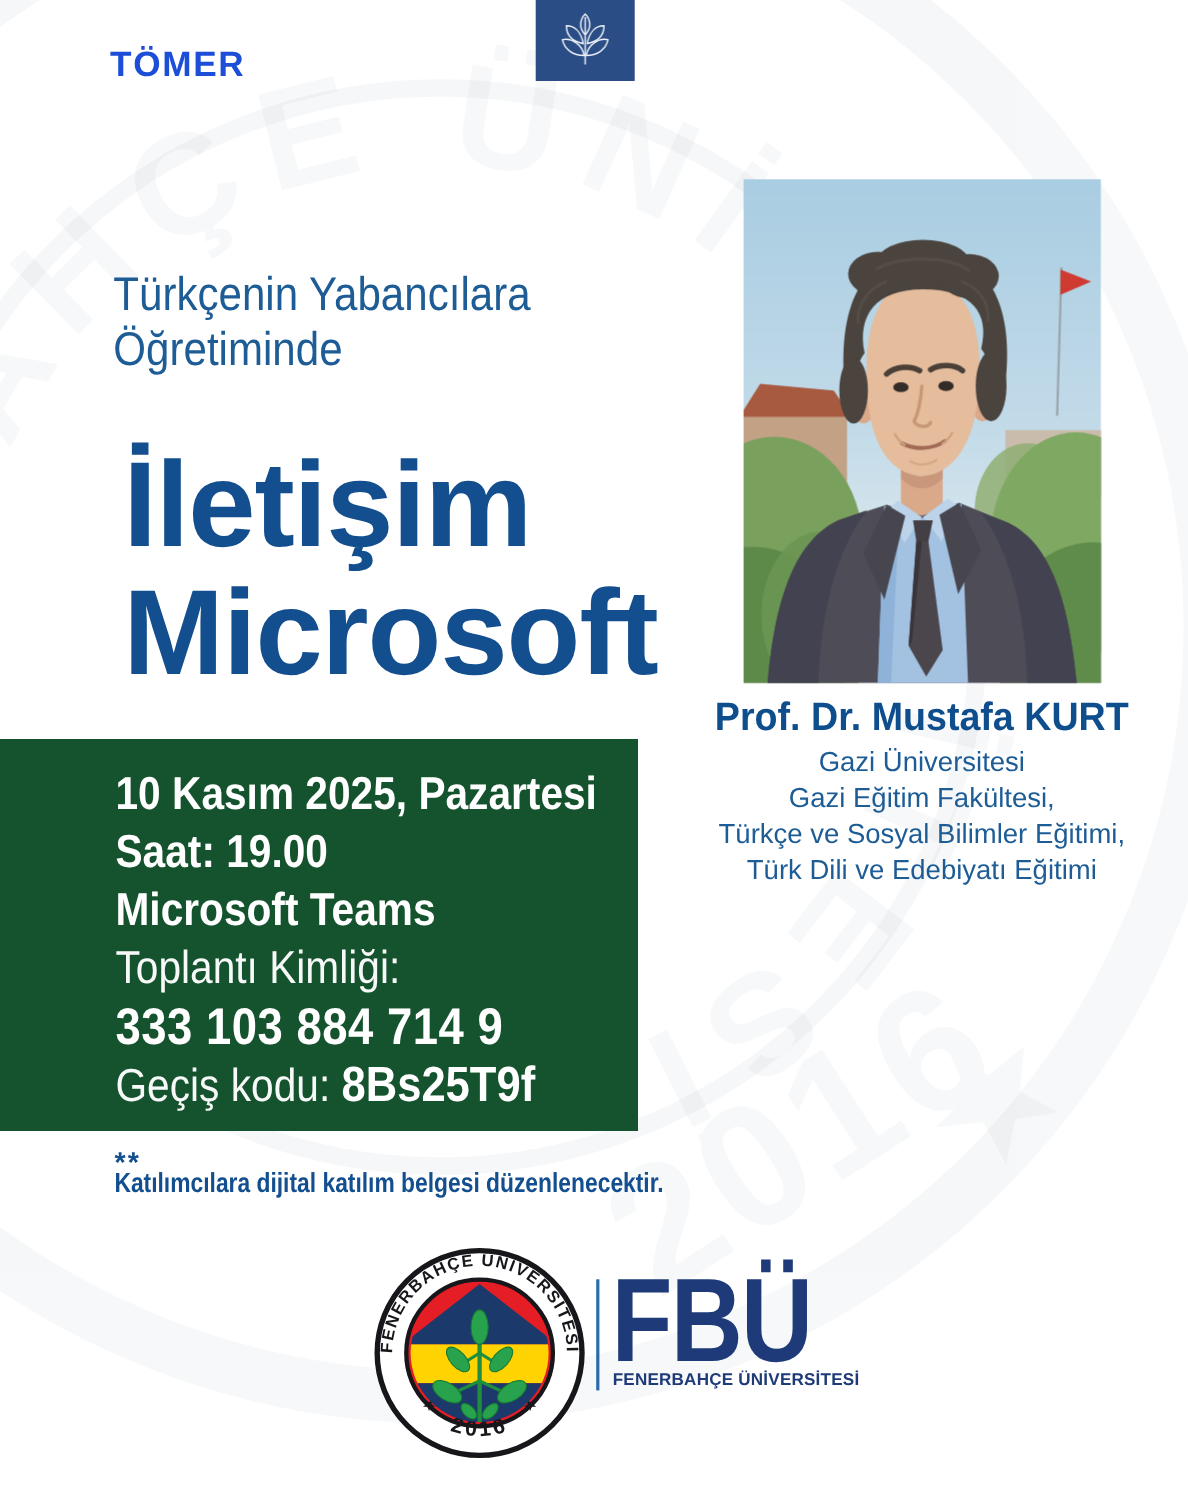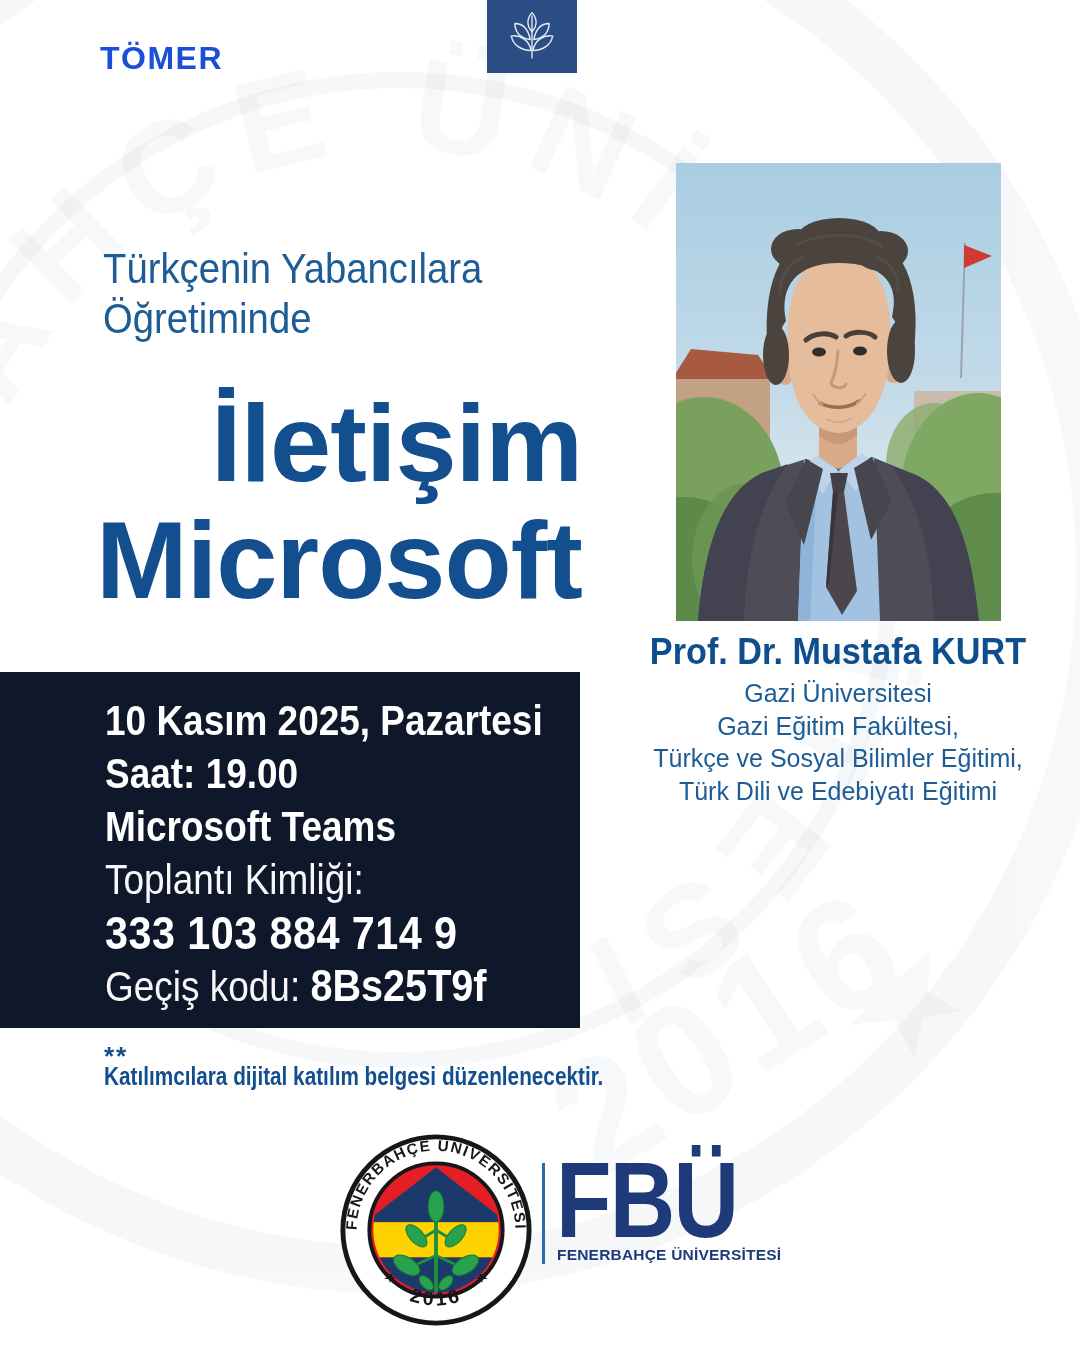--- a/index.html
+++ b/index.html
@@ -18,37 +18,37 @@
     position:absolute;left:487px;top:0;width:90px;height:73px;background:#2b4d85;
     display:flex;align-items:center;justify-content:center;
   }
   
   .kicker{
     position:absolute;left:103px;top:243px;font-size:43px;font-weight:400;
     line-height:50px;color:#1d5c95;transform:scaleX(.89);transform-origin:left top;
     white-space:nowrap;
   }
   .main-title{
-    position:absolute;left:96px;top:384px;margin:0;font-size:110px;font-weight:800;
-    line-height:117px;color:#134e8e;letter-spacing:-1px;white-space:nowrap;text-align:right;
+    position:absolute;left:96px;top:384px;margin:16px;font-size:110px;font-weight:800;
+    line-height:117px;color:#134e8e;letter-spacing:-1px;white-space:nowrap;
   }
   
   .photo{position:absolute;left:676px;top:163px;width:325px;height:458px;}
   .speaker-name{
     position:absolute;left:618px;top:631px;width:440px;text-align:center;
     font-size:36px;font-weight:800;color:#0f4e8d;transform:scaleX(.95);
     transform-origin:center top;white-space:nowrap;
   }
   .speaker-affiliation{
     position:absolute;left:618px;top:677px;width:440px;text-align:center;
     font-size:25px;line-height:32.5px;color:#1d5c95;
   }
   
   .info-box{
-    position:absolute;left:0;top:672px;width:580px;height:356px;background:#0f172a;
+    position:absolute;left:0;top:672px;width:580px;height:356px;background:#14532d;
     box-sizing:border-box;padding:22px 0 0 105px;color:#ffffff;
   }
   .info-line{
     height:53px;line-height:53px;font-size:42px;transform:scaleX(.88);
     transform-origin:left center;white-space:nowrap;
   }
   .w700{font-weight:800;}
   .w300{font-weight:400;opacity:.97;}
   .idnum{font-size:47px;letter-spacing:.5px;}
   .code{font-size:45px;font-weight:800;}

